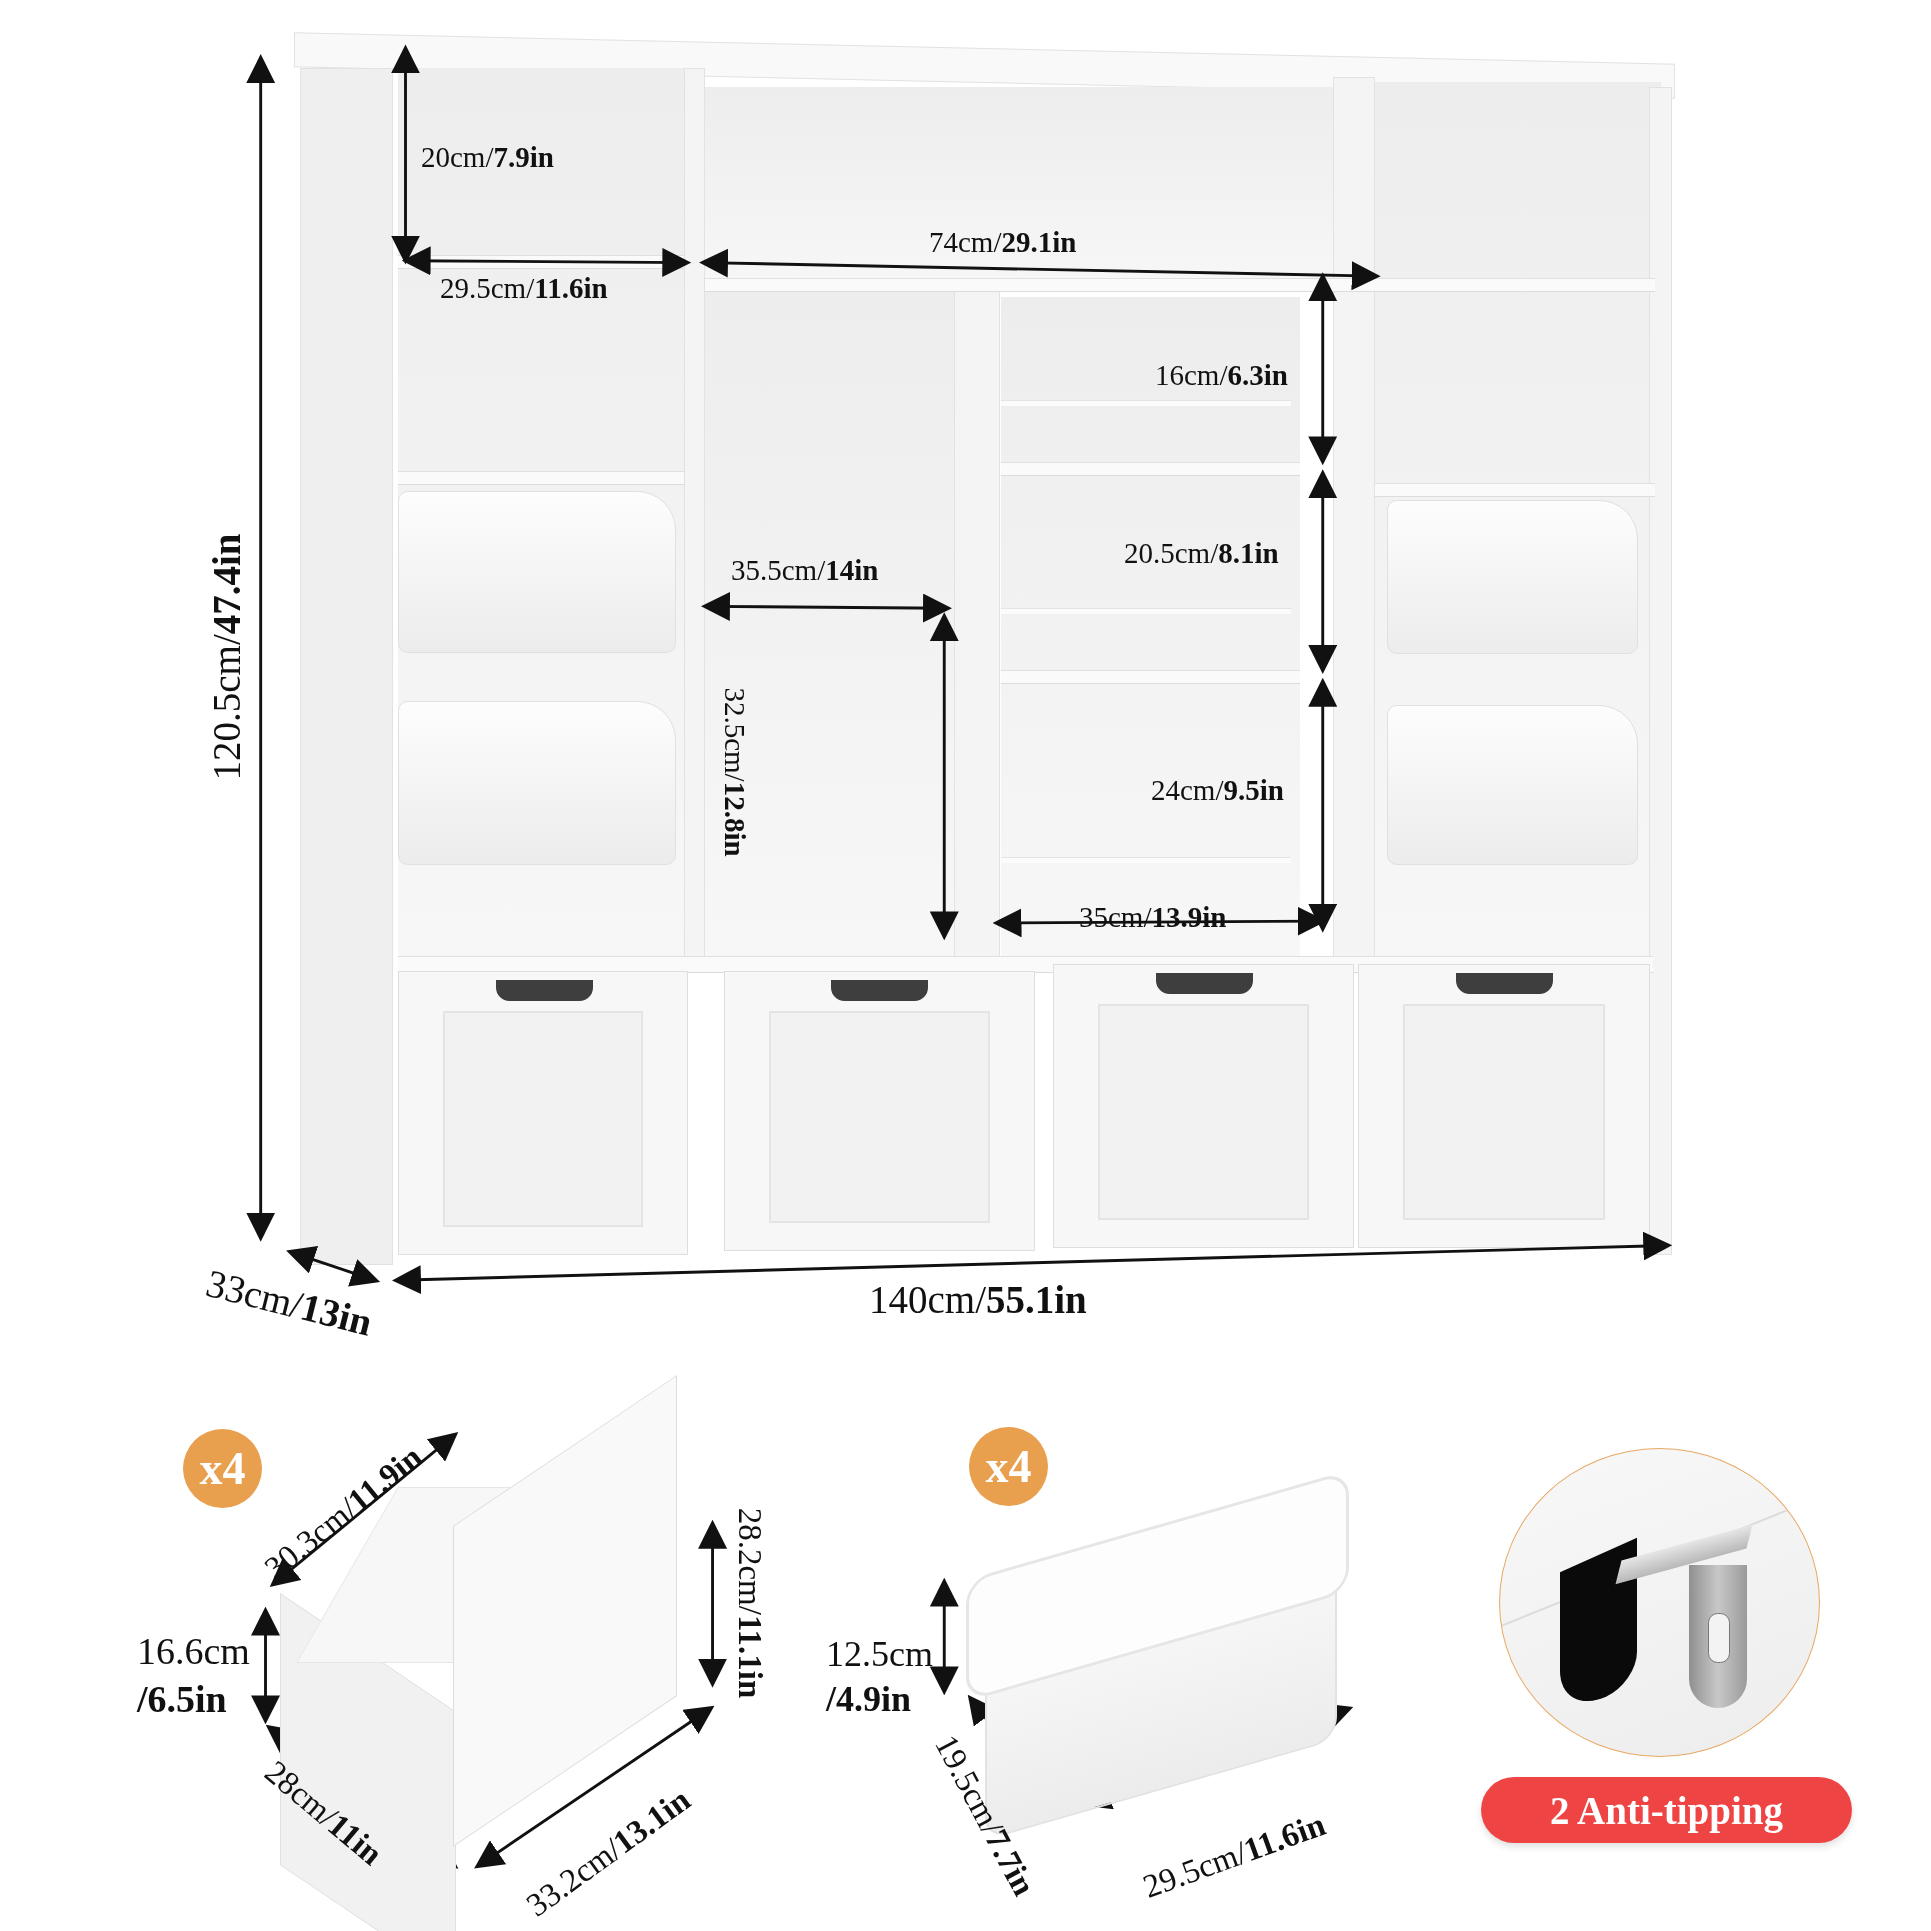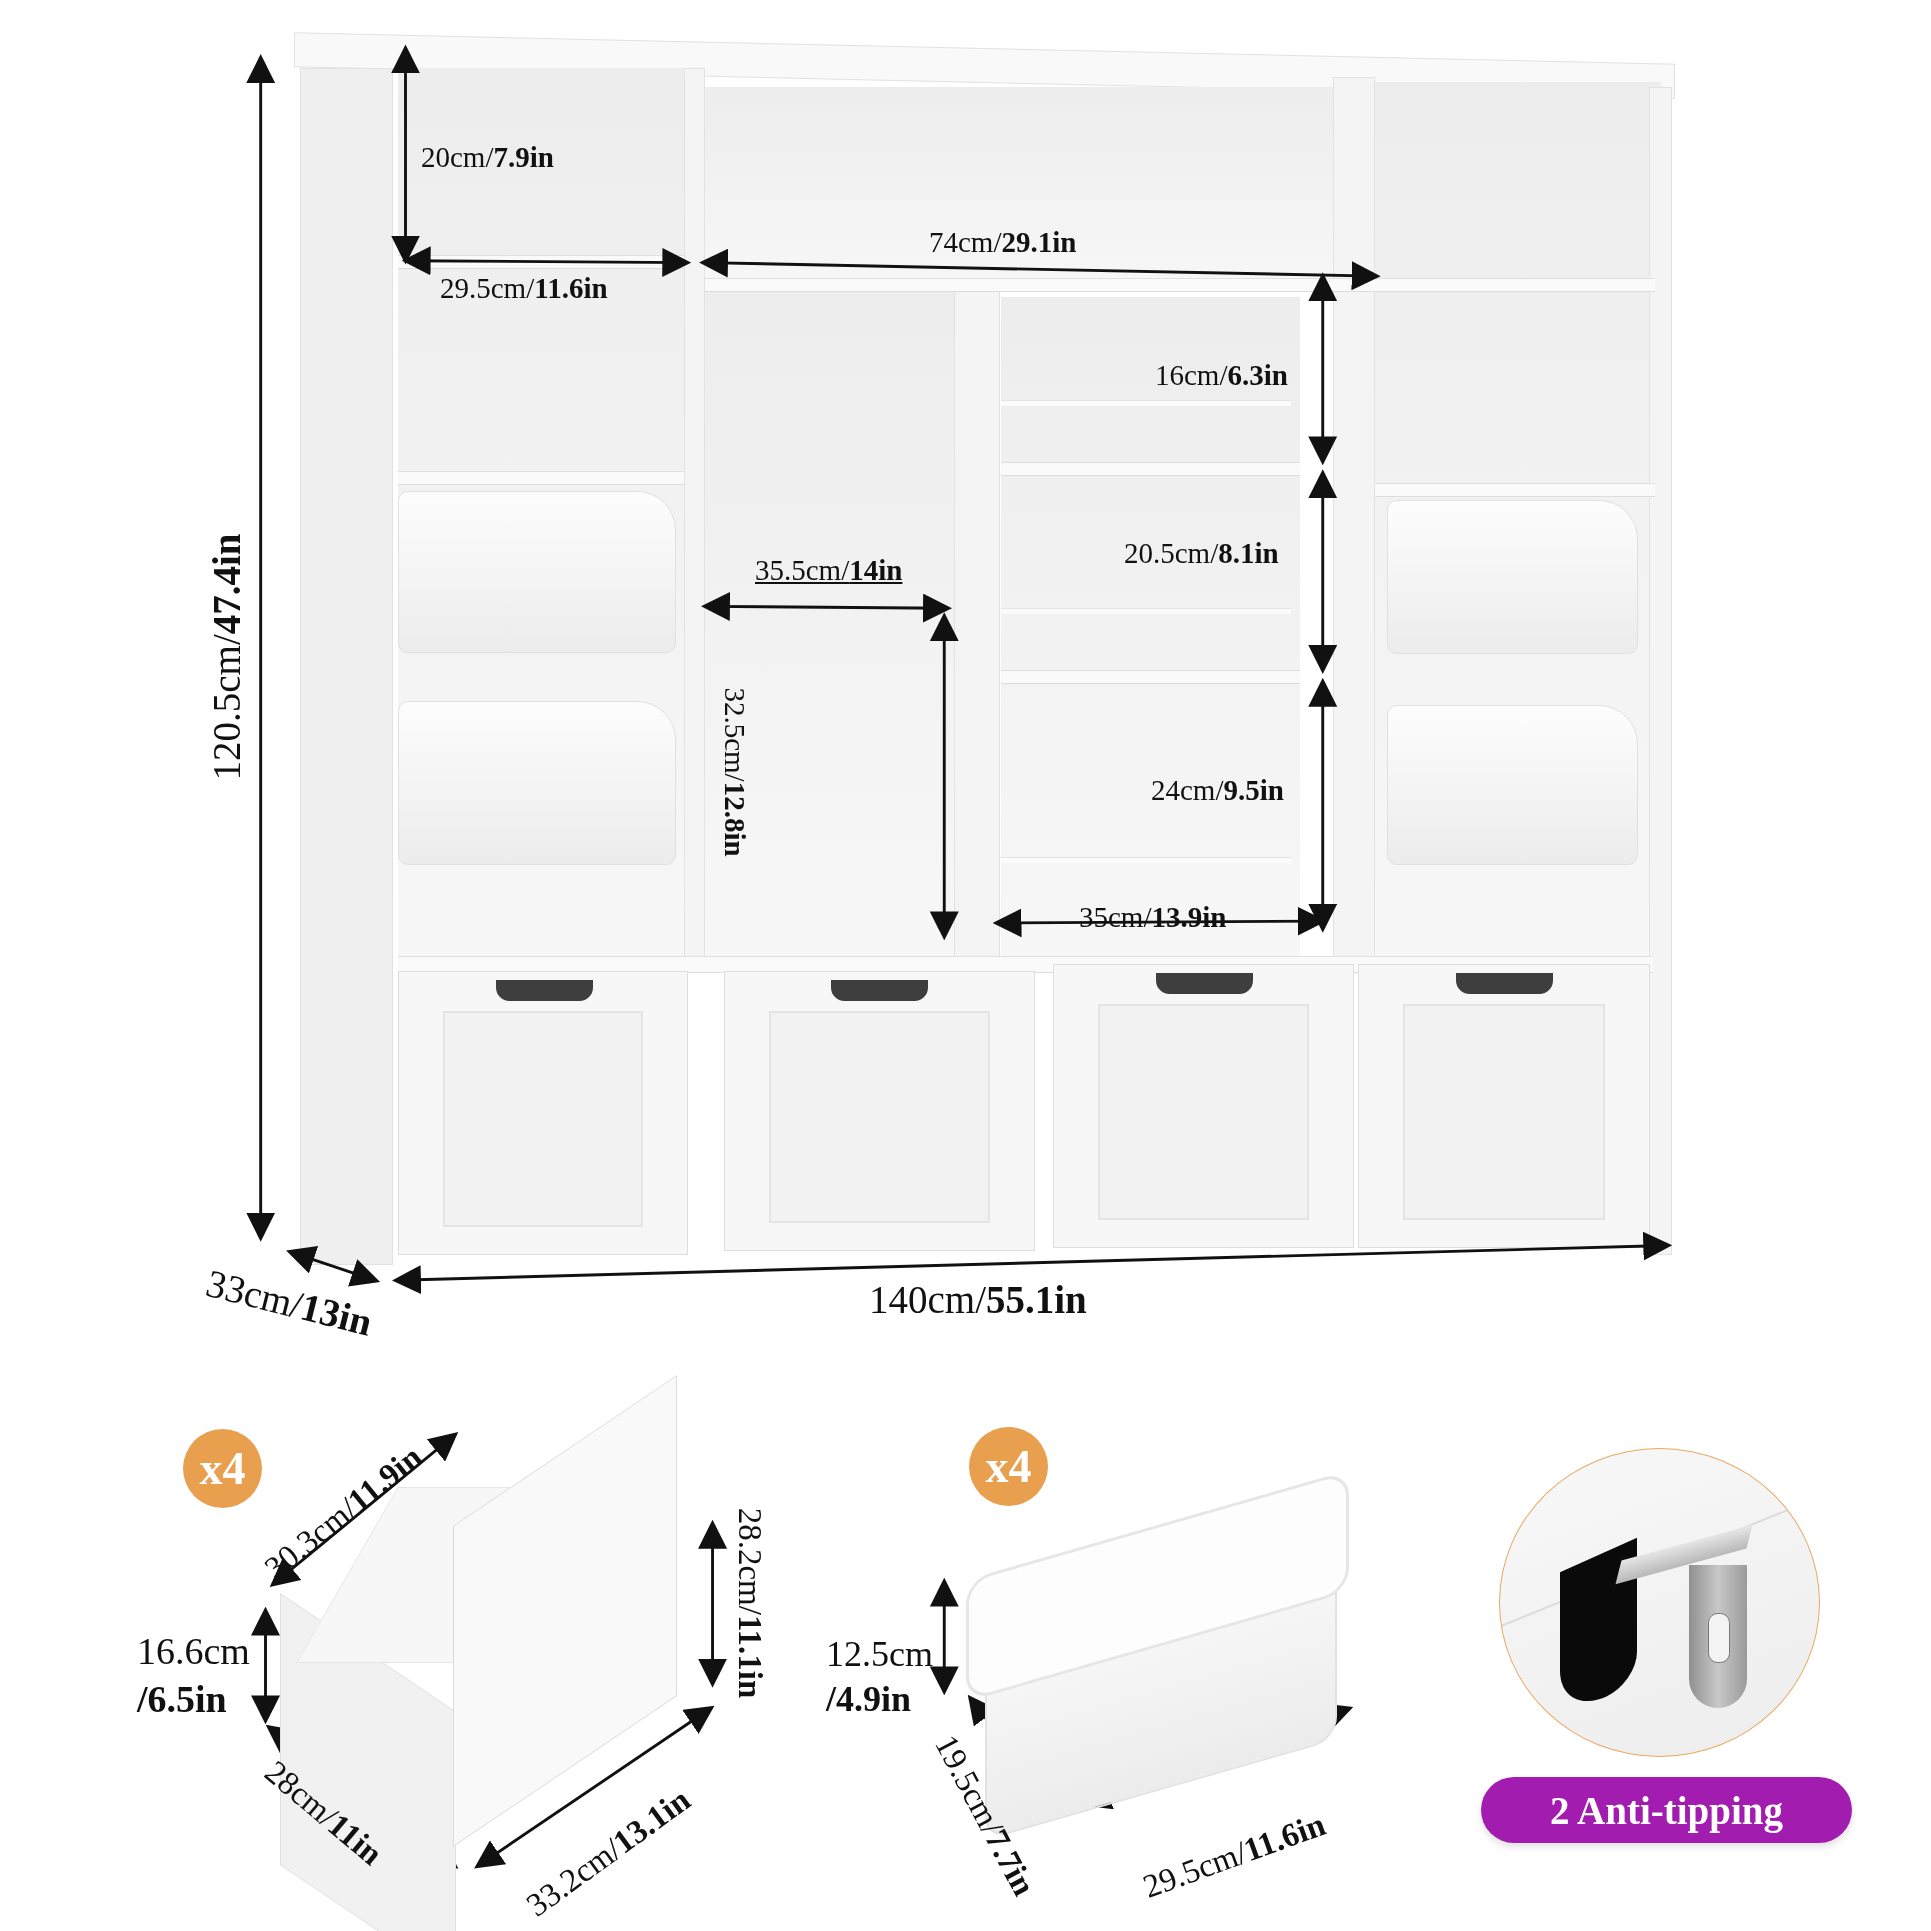--- a/index.html
+++ b/index.html
@@ -11,21 +11,21 @@
   
   .panel{position:absolute;background:#f4f4f4;border:1px solid #e2e2e2;box-sizing:border-box;}
   .inner{position:absolute;background:linear-gradient(180deg,#ededed,#f7f7f7);}
   .shelf{position:absolute;background:#fafafa;border-top:1px solid #e0e0e0;border-bottom:1px solid #dcdcdc;height:11.6px;}
   .thinshelf{position:absolute;background:#fbfbfb;border-top:1px solid #e4e4e4;height:4.8px;}
   .bin{position:absolute;background:linear-gradient(180deg,#fdfdfd,#ececec);border:1.9px solid #e0e0e0;border-radius:9.7px 39px 9.7px 9.7px;box-sizing:border-box;}
   .drawer{position:absolute;background:#f7f7f7;border:1px solid #dedede;box-sizing:border-box;}
   .drawer .frame{position:absolute;left:44px;right:44px;top:39px;bottom:27px;border:2.9px solid #e4e4e4;background:#f2f2f2;}
   .handle{position:absolute;width:97px;height:21px;background:#3e3e3e;border-radius:0 0 13.5px 13.5px;top:7.7px;}
   .badge{position:absolute;width:79px;height:79px;border-radius:50%;background:#e89f4e;color:#fff;font-weight:bold;font-size:46px;display:flex;align-items:center;justify-content:center;}
-  .pill{position:absolute;background:#a21caf;color:#fff;font-weight:bold;font-size:39px;border-radius:33px;display:flex;align-items:center;justify-content:center;box-shadow:0 3.9px 7.7px rgba(0,0,0,0.12);}
+  .pill{position:absolute;background:#ef4444;color:#fff;font-weight:bold;font-size:39px;border-radius:33px;display:flex;align-items:center;justify-content:center;box-shadow:0 3.9px 7.7px rgba(0,0,0,0.12);}
   .circle{position:absolute;border-radius:50%;border:1.9px solid #e8a862;background:linear-gradient(160deg,#f8f8f8,#ededed);overflow:hidden;box-sizing:border-box;}
   svg{position:absolute;overflow:visible;}
 </style>
 </head>
 <body>
 
 <div class="abs" style="left:290px;top:29px;width:1390px;height:1236px;">
 
   <div class="panel" style="left:3.9px;top:19.3px;width:1381px;height:35px;background:#f9f9f9;transform:skewY(1.3deg);"></div>
 
@@ -110,21 +110,21 @@
     <line x1="1126" y1="1868" x2="1396" y2="1770"></line>
   </g>
 </svg>
 
 <div class="lbl" style="left:421px;top:143px;">
   <span>20cm/</span><b>7.9in</b></div>
 <div class="lbl" style="left:440px;top:274px;">
   <span>29.5cm/</span><b>11.6in</b></div>
 <div class="lbl" style="left:929px;top:228px;">
   <span>74cm/</span><b>29.1in</b></div>
-<div class="lbl" style="left:755px;top:556px;text-decoration:underline;">
+<div class="lbl" style="left:731px;top:556px;">
   <span>35.5cm/</span><b>14in</b></div>
 <div class="lbl" style="left:734px;top:772px;transform:translate(-50%,-50%) rotate(90deg);transform-origin:center;">
   <span>32.5cm/</span><b>12.8in</b></div>
 <div class="lbl" style="left:1155px;top:361px;">
   <span>16cm/</span><b>6.3in</b></div>
 <div class="lbl" style="left:1124px;top:539px;">
   <span>20.5cm/</span><b>8.1in</b></div>
 <div class="lbl" style="left:1151px;top:776px;">
   <span>24cm/</span><b>9.5in</b></div>
 <div class="lbl" style="left:1079px;top:903px;">

